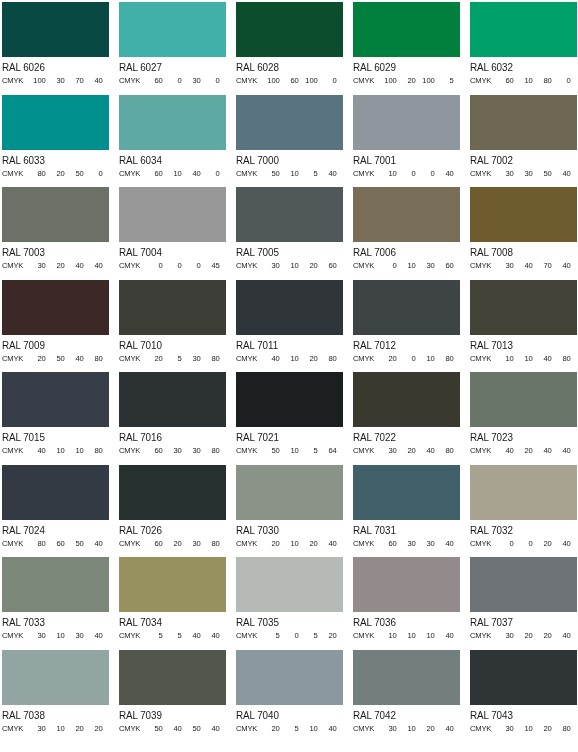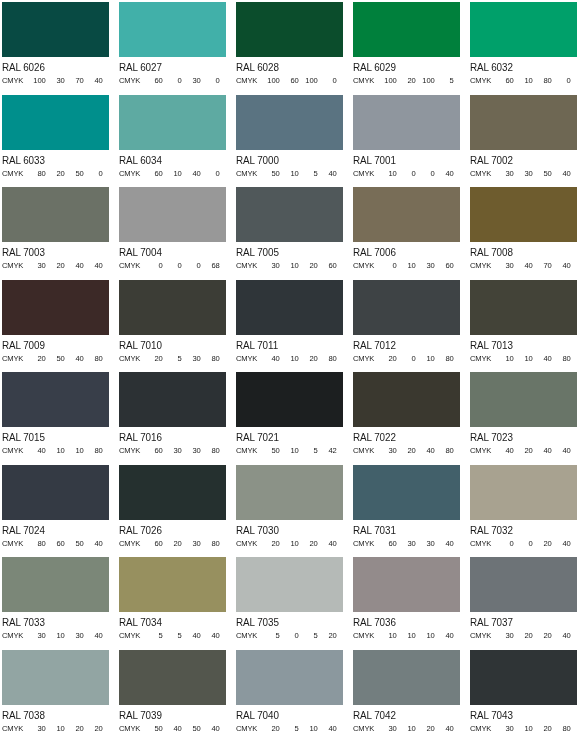--- a/index.html
+++ b/index.html
@@ -195,21 +195,21 @@
       </div>
     </div>
     <div class="swatch-cell">
       <div class="swatch-chip" style="background: rgb(152, 152, 152);"></div>
       <div class="swatch-name">RAL 7004</div>
       <div class="swatch-cmyk">
         <span class="cmyk-label">CMYK</span>
         <span class="cmyk-val">0</span>
         <span class="cmyk-val">0</span>
         <span class="cmyk-val">0</span>
-        <span class="cmyk-val">68</span>
+        <span class="cmyk-val">45</span>
       </div>
     </div>
     <div class="swatch-cell">
       <div class="swatch-chip" style="background: rgb(80, 88, 90);"></div>
       <div class="swatch-name">RAL 7005</div>
       <div class="swatch-cmyk">
         <span class="cmyk-label">CMYK</span>
         <span class="cmyk-val">30</span>
         <span class="cmyk-val">10</span>
         <span class="cmyk-val">20</span>
@@ -316,21 +316,21 @@
       </div>
     </div>
     <div class="swatch-cell">
       <div class="swatch-chip" style="background: rgb(28, 31, 32);"></div>
       <div class="swatch-name">RAL 7021</div>
       <div class="swatch-cmyk">
         <span class="cmyk-label">CMYK</span>
         <span class="cmyk-val">50</span>
         <span class="cmyk-val">10</span>
         <span class="cmyk-val">5</span>
-        <span class="cmyk-val">42</span>
+        <span class="cmyk-val">64</span>
       </div>
     </div>
     <div class="swatch-cell">
       <div class="swatch-chip" style="background: rgb(58, 56, 47);"></div>
       <div class="swatch-name">RAL 7022</div>
       <div class="swatch-cmyk">
         <span class="cmyk-label">CMYK</span>
         <span class="cmyk-val">30</span>
         <span class="cmyk-val">20</span>
         <span class="cmyk-val">40</span>

